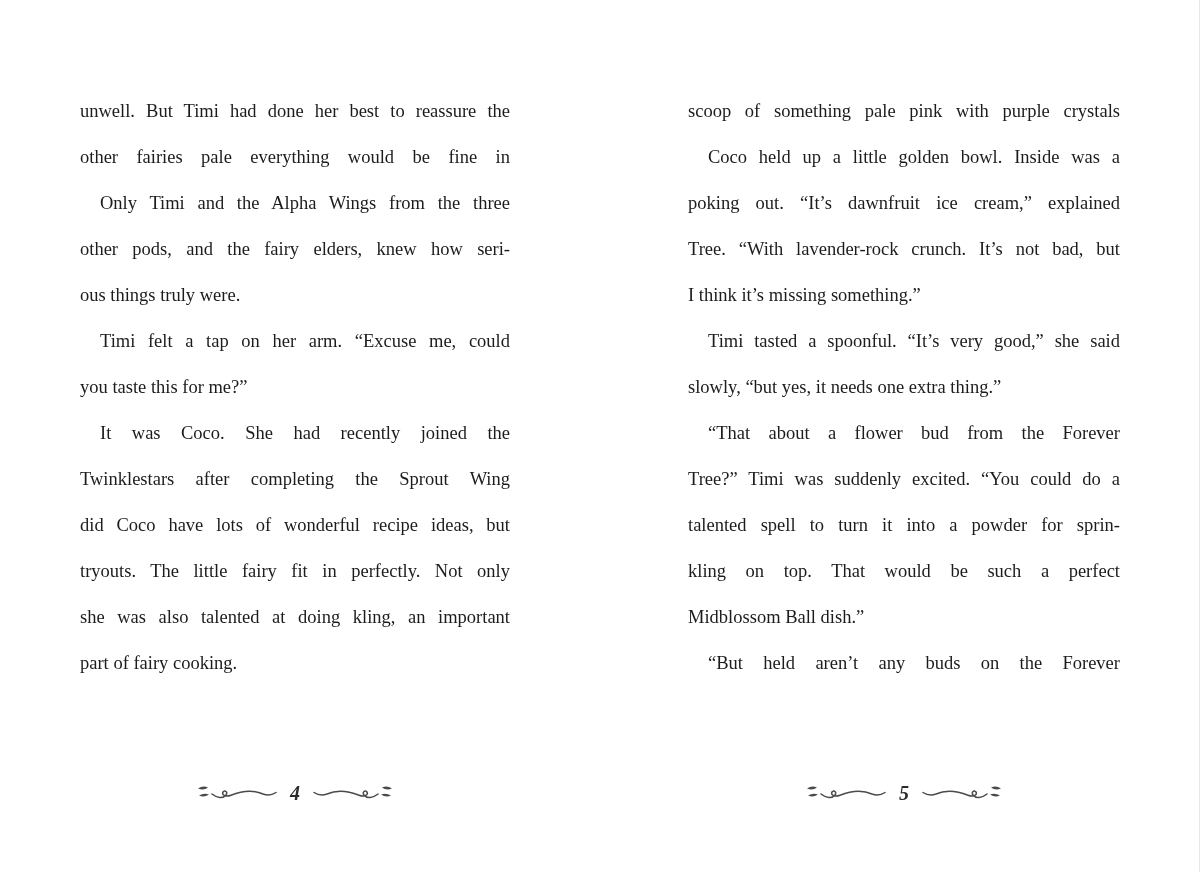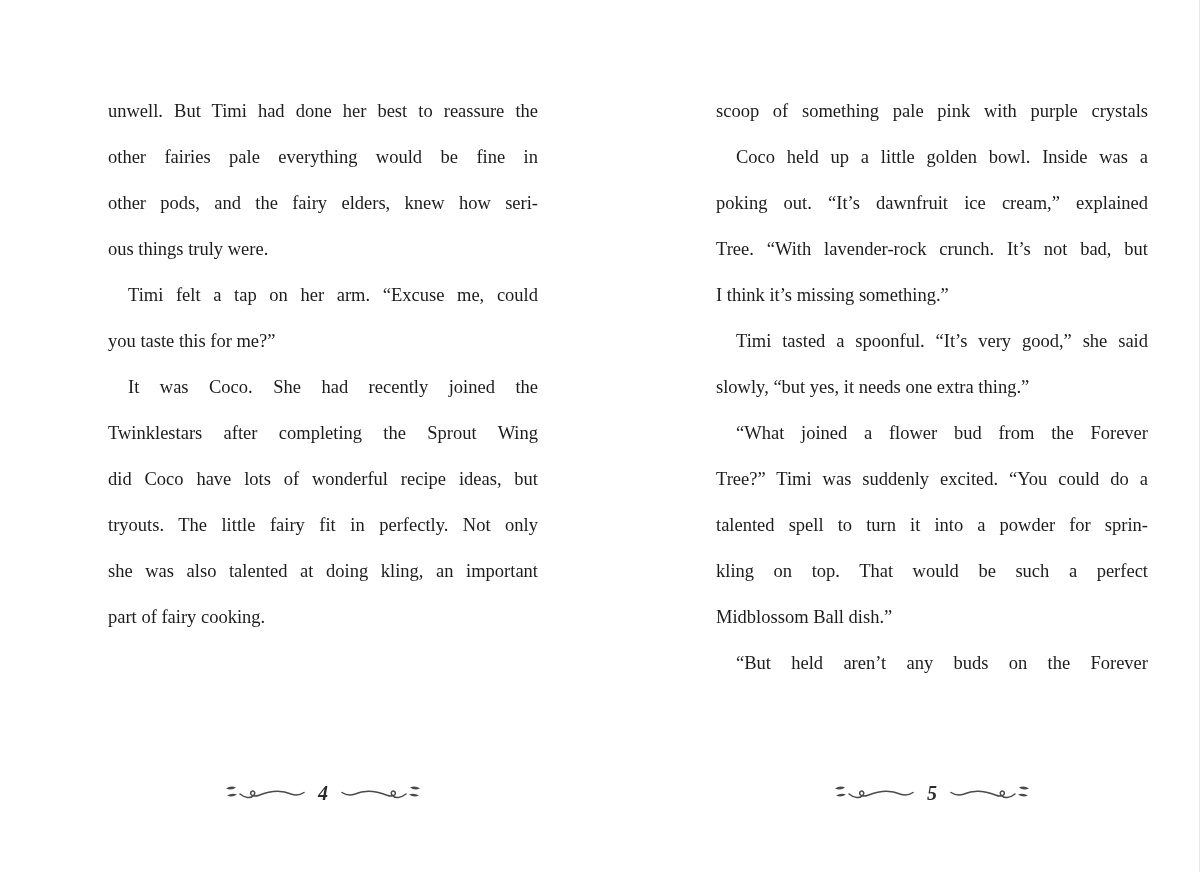--- a/index.html
+++ b/index.html
@@ -15,21 +15,21 @@
     font-family: "Liberation Serif", "DejaVu Serif", serif;
     color: var(--text-color);
     overflow: hidden;
   }
   .spread {
     position: relative;
     width: 1200px; height: 872px;
     background: var(--bg-color);
     border-right: 1px solid #e7e7e7;
   }
-  .page { position: absolute; top: 0; height: 688px; margin-left: 28px; }
+  .page { position: absolute; top: 0; height: 688px; }
   .page.left  { left: 0;   width: 600px; }
   .page.right { left: 600px; width: 600px; }
 
   .text-block { position: absolute; top: 88px; }
   .page.left  .text-block { left: 80px; width: 430px; }
   .page.right .text-block { left: 88px; width: 432px; }
 
   .line {
     height: 46px;
     line-height: 46px;
@@ -68,20 +68,21 @@
 </style>
 </head>
 <body>
 
 <div class="spread">
 
   <div class="page left">
     <div class="text-block">
         <div class="line justify">unwell. But Timi had done her best to reassure the</div>
         <div class="line justify">other fairies pale everything would be fine in</div>
+        <div class="line indent justify">Only Timi and the Alpha Wings from the three</div>
         <div class="line justify">other pods, and the fairy elders, knew how seri-</div>
         <div class="line">ous things truly were.</div>
         <div class="line indent justify">Timi felt a tap on her arm. “Excuse me, could</div>
         <div class="line">you taste this for me?”</div>
         <div class="line indent justify">It was Coco. She had recently joined the</div>
         <div class="line justify">Twinklestars after completing the Sprout Wing</div>
         <div class="line justify">did Coco have lots of wonderful recipe ideas, but</div>
         <div class="line justify">tryouts. The little fairy fit in perfectly. Not only</div>
         <div class="line justify">she was also talented at doing kling, an important</div>
         <div class="line">part of fairy cooking.</div>
@@ -111,21 +112,21 @@
 
   <div class="page right">
     <div class="text-block">
         <div class="line justify">scoop of something pale pink with purple crystals</div>
         <div class="line indent justify">Coco held up a little golden bowl. Inside was a</div>
         <div class="line justify">poking out. “It’s dawnfruit ice cream,” explained</div>
         <div class="line justify">Tree. “With lavender-rock crunch. It’s not bad, but</div>
         <div class="line">I think it’s missing something.”</div>
         <div class="line indent justify">Timi tasted a spoonful. “It’s very good,” she said</div>
         <div class="line">slowly, “but yes, it needs one extra thing.”</div>
-        <div class="line indent justify">“What joined a flower bud from the Forever</div>
+        <div class="line indent justify">“That about a flower bud from the Forever</div>
         <div class="line justify">Tree?” Timi was suddenly excited. “You could do a</div>
         <div class="line justify">talented spell to turn it into a powder for sprin-</div>
         <div class="line justify">kling on top. That would be such a perfect</div>
         <div class="line">Midblossom Ball dish.”</div>
         <div class="line indent justify">“But held aren’t any buds on the Forever</div>
       </div>
     <div class="footer">
       <svg class="flourish" width="80" height="22" viewBox="0 0 80 22">
         <g fill="none" stroke="#4a4a4a" stroke-width="1.5" stroke-linecap="round">
           <path d="M15,12 C20,16 26,17 29,13 C31,10 28,7.5 26,10 C24.5,12.5 28,15.5 34,13.2 C46,8.5 58,8.5 66,12 C71,14 76,12.5 79,10.5"></path>

